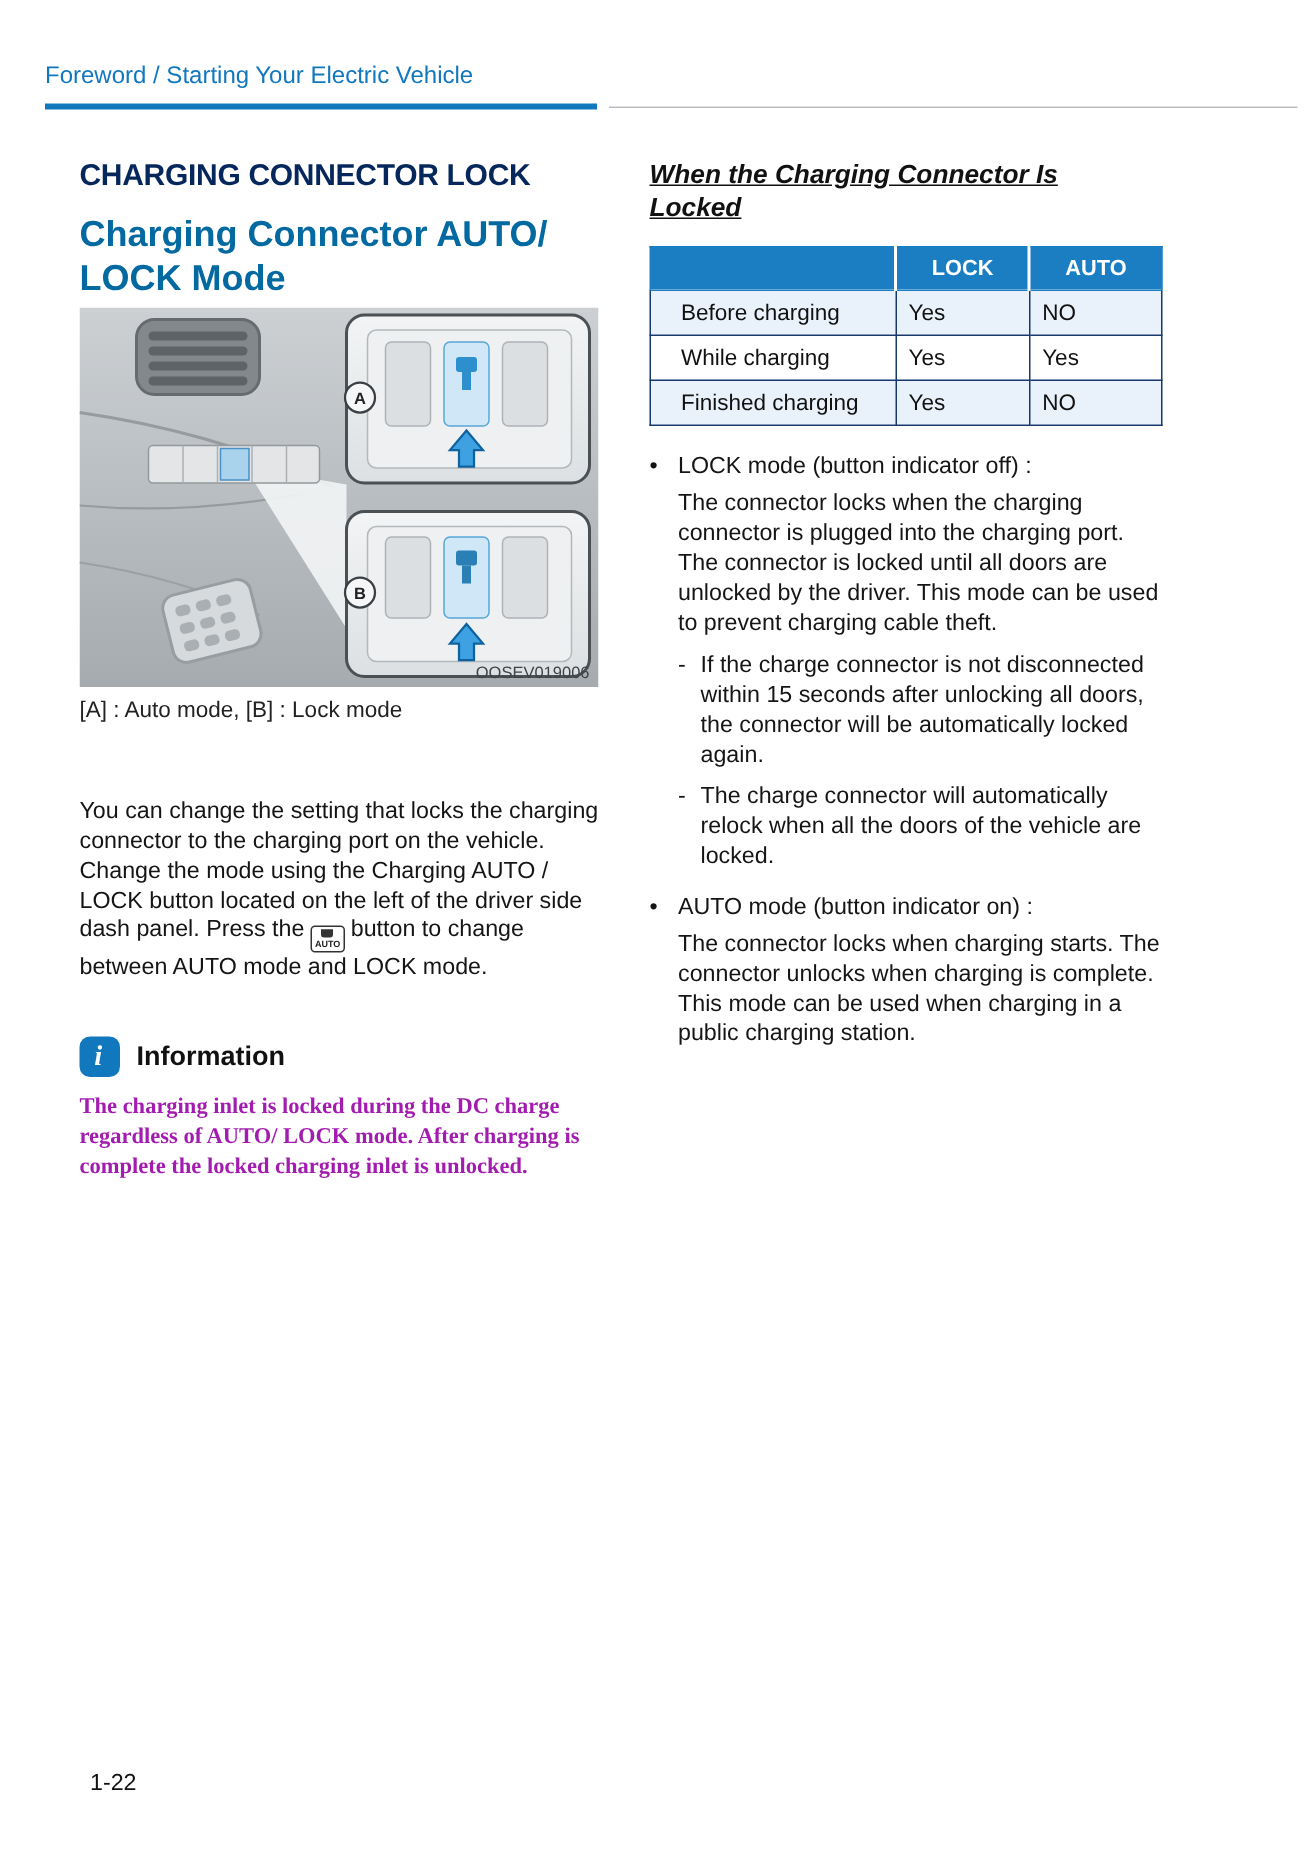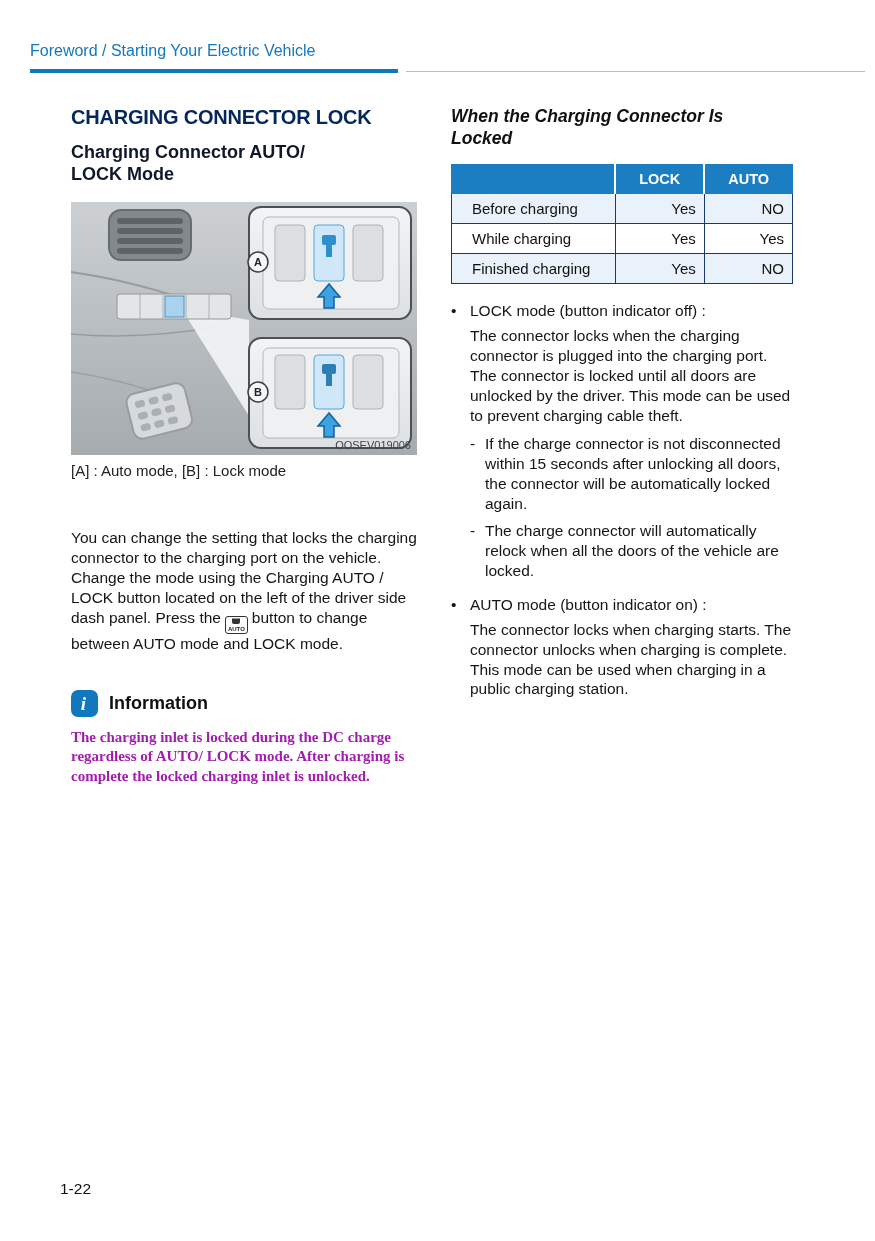--- a/index.html
+++ b/index.html
@@ -8,31 +8,31 @@
     width:875px; height:1241px; position:relative;
     font-family:"Liberation Sans", sans-serif; color:#1a1a1a;
     overflow:hidden;
   }
   .hdr { position:absolute; top:42px; left:30px; right:10px; }
   .breadcrumb { color:#1278be; font-size:16px; margin-bottom:9px; }
   .rule-row { display:flex; align-items:center; gap:8px; }
   .rule-blue { width:368px; height:4px; background:#1278be; }
   .rule-gray { flex:1; height:1px; background:#b9bdc2; }
 
-  .columns { position:absolute; top:106px; left:71px; display:flex; gap:34px; }
+  .columns { position:absolute; top:106px; left:53px; display:flex; gap:34px; }
   .col-left { width:346px; }
   .col-right { width:342px; }
 
   h1.section-title {
     font-size:20px; font-weight:bold; color:#05275c;
     letter-spacing:-0.2px; margin-bottom:13px;
   }
   h2.subsection-title {
-    font-size:18px; font-weight:bold; color:#0f172a;
-    line-height:1.22; margin-bottom:16px;
+    font-size:24px; font-weight:bold; color:#0369a1;
+    line-height:1.22; margin-bottom:4px;
   }
 
   .figure { width:346px; height:253px; line-height:0; }
   figcaption { font-size:15px; color:#222; line-height:1.3; margin:6px 0 13px; }
 
   p.body { font-size:15.5px; line-height:1.28; color:#151515;margin-top:48px; }
 
   .btn-icon {
     display:inline-flex; flex-direction:column; align-items:center;
     border:1px solid #333; border-radius:3px; padding:1px 2px 0;
@@ -48,31 +48,31 @@
     font-size:19px; line-height:1; padding-right:2px;
   }
   .info-title { font-size:18px; font-weight:bold; color:#111; }
   p.info-text {
     font-family:"Liberation Serif", serif; font-weight:bold;
     font-size:15px; line-height:1.32; color:#a21caf;
   }
 
   h2.right-title {
     font-size:17.5px; font-weight:bold; font-style:italic;
-    color:#111; line-height:1.25; margin-bottom:14px;
+    color:#111; line-height:1.25; margin-bottom:14px;text-decoration:underline;
   }
 
   table.lock-table { width:100%; border-collapse:collapse; font-size:15px; margin-bottom:17px; }
   table.lock-table th {
     background:#1b7ec2; color:#fff; font-weight:bold; font-size:14.5px;
     padding:6px 16px; text-align:center; border:1px solid #1b7ec2;
   }
   table.lock-table th + th { border-left:2px solid #ffffff; }
   table.lock-table td {
-    border:1px solid #17396e; padding:6px 8px; text-align:right; color:#111;
+    border:1px solid #17396e; padding:6px 8px; text-align:left; color:#111;
   }
   table.lock-table td.rowlabel { text-align:left; padding-left:20px; width:48%; }
   table.lock-table tbody tr:nth-child(odd) { background:#e9f2fb; }
   table.lock-table tbody tr:nth-child(even) { background:#ffffff; }
 
   .bullets { font-size:15.5px; line-height:1.29; color:#151515; }
   .bullet { display:flex; gap:10px; margin-bottom:7px; }
   .bullet-marker { width:9px; flex:0 0 auto; }
   .bullet-body { flex:1; }
   .bullet-label { margin-bottom:5px; }

